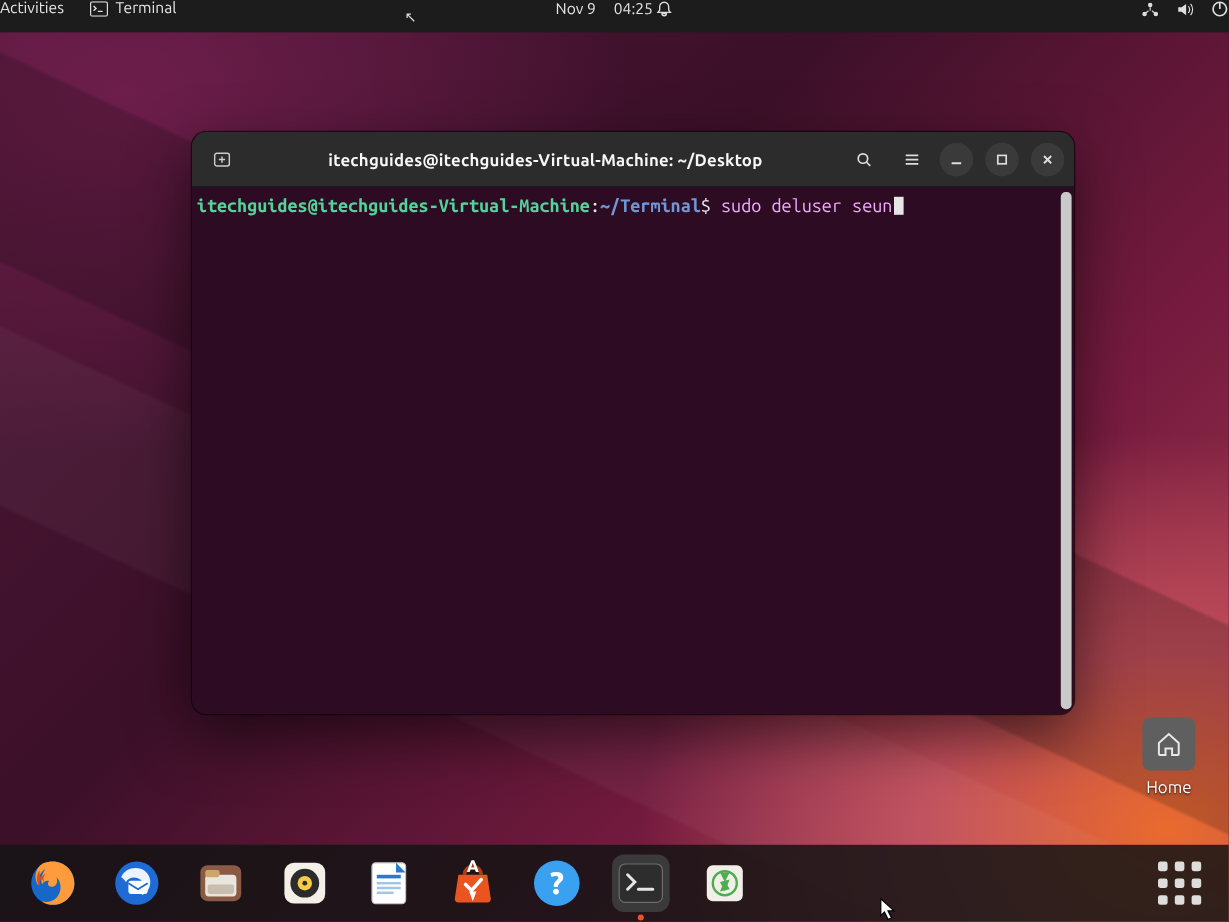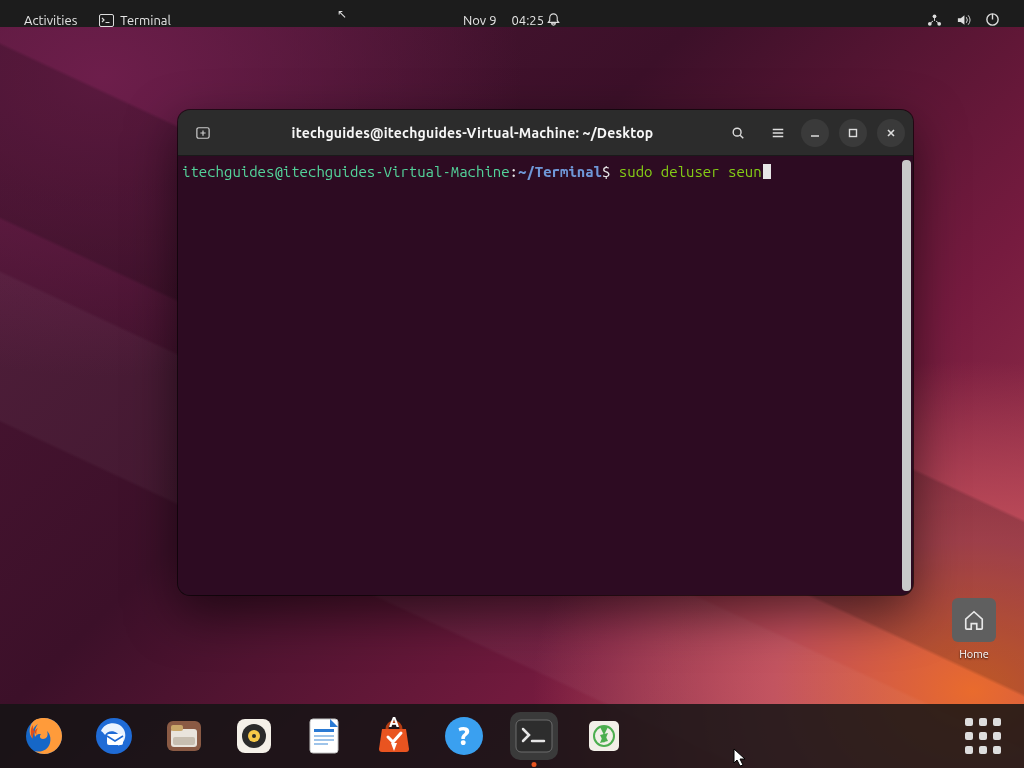--- a/index.html
+++ b/index.html
@@ -24,42 +24,41 @@
    linear-gradient(25deg, transparent 44%, rgba(0,0,0,.18) 44.3%, rgba(0,0,0,.18) 58%, transparent 58.3%),
    linear-gradient(205deg, transparent 60%, rgba(255,255,255,.04) 60.3%, rgba(255,255,255,.04) 72%, transparent 72.3%);
 }
 
 
 .top-panel {
   position: absolute; top:0; left:0; right:0;
   height: 27px;
   background: #1c1c1c;
   color: #e6e6e6;
-  display:flex; align-items:flex-end;
+  display:flex; align-items:flex-start;
   font-size: 13px;
-  padding: 0 24px;
+  padding: 0 0;
 }
 .tp-left{display:flex;align-items:center;gap:22px}
 .tp-item{display:flex;align-items:center;gap:6px;cursor:pointer}
 .tp-center{position:absolute;left:50%;transform:translateX(-50%);display:flex;align-items:center;gap:2px}
 .tp-right{margin-left:auto;display:flex;align-items:center;gap:14px}
 .tp-right svg, .tp-center svg, .tp-left svg{display:block}
 .mouse-glyph{position:absolute;left:337px;top:7px;color:#ddd;font-size:12px}
 
 
 .terminal-window{
   position:absolute;
   left:160px; top:110px;
   width:735px; height:485px;
   background:#1a1a1a;
   border-radius:12px;
   box-shadow:0 18px 50px rgba(0,0,0,.55), 0 0 0 1px rgba(0,0,0,.6);
   display:flex; flex-direction:column;
   overflow:hidden;
-  margin-left:18px;
 }
 .tb{
   height:46px;
   background:#2c2c2c;
   display:flex;align-items:center;
   padding:0 8px;
   gap:6px;
   border-bottom:1px solid #1a1a1a;
 }
 .tb-title{flex:1;text-align:center;color:#f7f7f7;font-size:14px;font-weight:700;letter-spacing:.2px}
@@ -79,33 +78,33 @@
   font-family:"Ubuntu Mono","DejaVu Sans Mono",monospace;
   font-size:15px;
   padding:6px 4px 4px 4px;
   position:relative;
 }
 .terminal-scroll{
   position:absolute;right:2px;top:4px;bottom:4px;width:9px;
   background:#c9c9c9;border-radius:4px;
 }
 .prompt-line{white-space:pre;line-height:1.3}
-.p-user{color:#53d39a;font-weight:400}
+.p-user{color:#53d39a;font-weight:700}
 .p-colon{color:#eaeaea}
 .p-path{color:#6f97d7;font-weight:700}
 .p-dollar{color:#eaeaea}
-.p-cmd{color:#84cc16}
+.p-cmd{color:#f0abfc}
 .cursor-block{
   display:inline-block;width:8px;height:15px;background:#e6e6e6;vertical-align:-2px;margin-left:1px;
 }
 
 
 .desktop-icon{
   position:absolute;right:20px;top:598px;
-  width:60px;text-align:center;color:#fff;font-size:11px;
+  width:60px;text-align:center;color:#fff;font-size:14px;
 }
 .di-box{
   width:44px;height:44px;margin:0 auto 6px;
   background:#5f5f5f;border-radius:6px;
   display:flex;align-items:center;justify-content:center;
 }
 .di-label{ text-shadow:0 1px 2px rgba(0,0,0,.9)}
 
 
 .dock{

